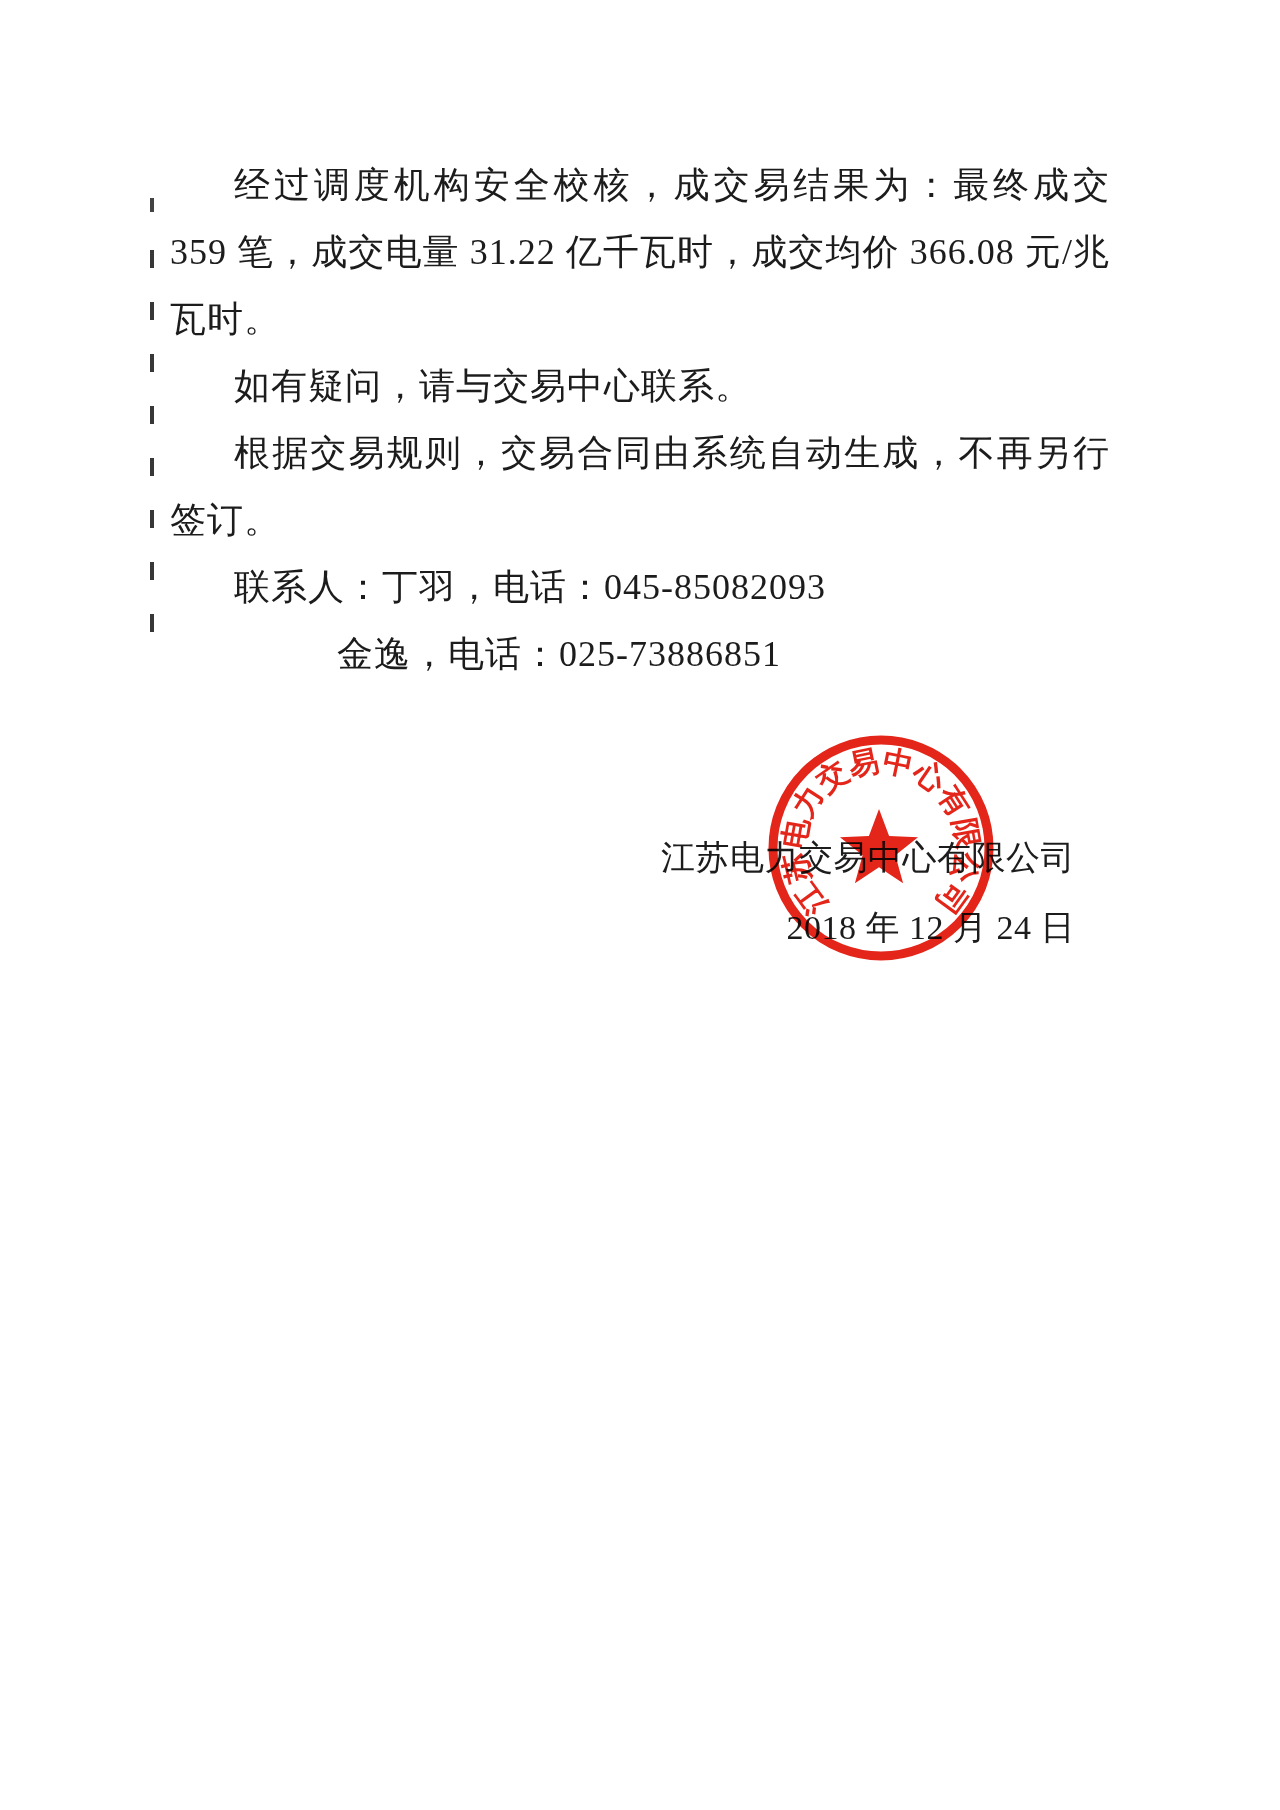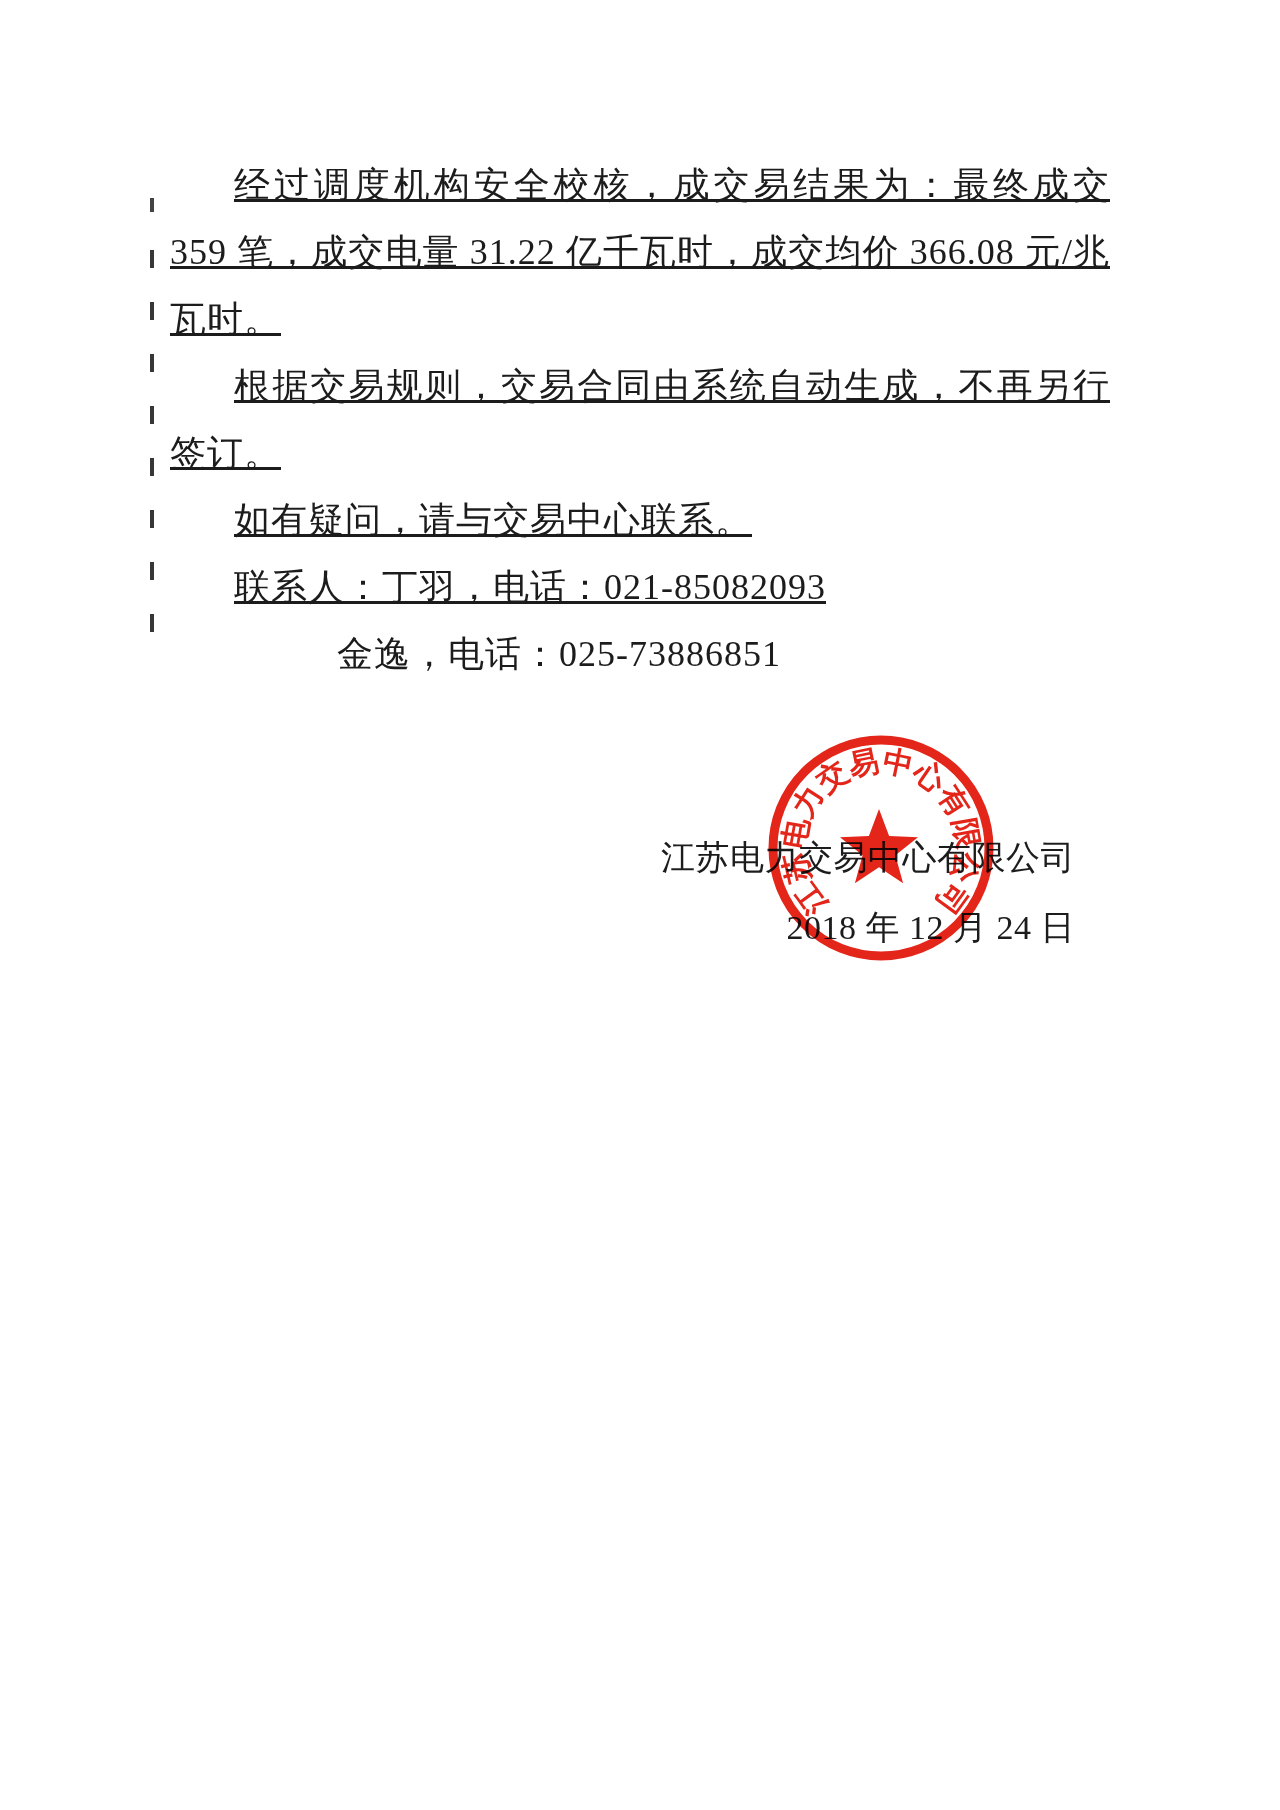--- a/index.html
+++ b/index.html
@@ -20,21 +20,21 @@
     left: 170px;
     width: 940px;
   }
   .body-flow p {
     margin: 0;
     font-size: 36px;
     line-height: 67px;
     letter-spacing: 1px;
   }
   .para-justify { text-align: justify; text-justify: inter-ideograph; }
-  .indent   { text-indent: 64px; text-decoration: underline; }
+  .indent   { text-indent: 64px; }
   .indent-2 { text-indent: 167px; }
   .indent-3 { text-indent: 177px; }
 
   .signature {
     position: absolute;
     top: 838px;
     right: 205px;
     text-align: right;
   }
   .signature p {
@@ -90,23 +90,23 @@
     background: rgba(20,20,20,0.8);
   }
 </style>
 </head>
 <body>
 
 <div class="page">
 
   <div class="body-flow">
     <p class="indent para-justify">经过调度机构安全校核，成交易结果为：最终成交 359 笔，成交电量 31.22 亿千瓦时，成交均价 366.08 元/兆瓦时。</p>
+    <p class="indent">如有疑问，请与交易中心联系。</p>
     <p class="indent para-justify">根据交易规则，交易合同由系统自动生成，不再另行签订。</p>
-    <p class="indent">如有疑问，请与交易中心联系。</p>
-    <p class="indent">联系人：丁羽，电话：021-85082093</p>
+    <p class="indent">联系人：丁羽，电话：045-85082093</p>
     <p class="indent-2">金逸，电话：025-73886851</p>
   </div>
 
   <div class="signature">
     <p class="company-line">江苏电力交易中心有限公司</p>
     <p class="date-line">2018 年 12 月 24 日</p>
   </div>
 
   <svg class="seal" viewBox="0 0 242 242" xmlns="http://www.w3.org/2000/svg">
     <circle cx="121" cy="121" r="108"></circle>

